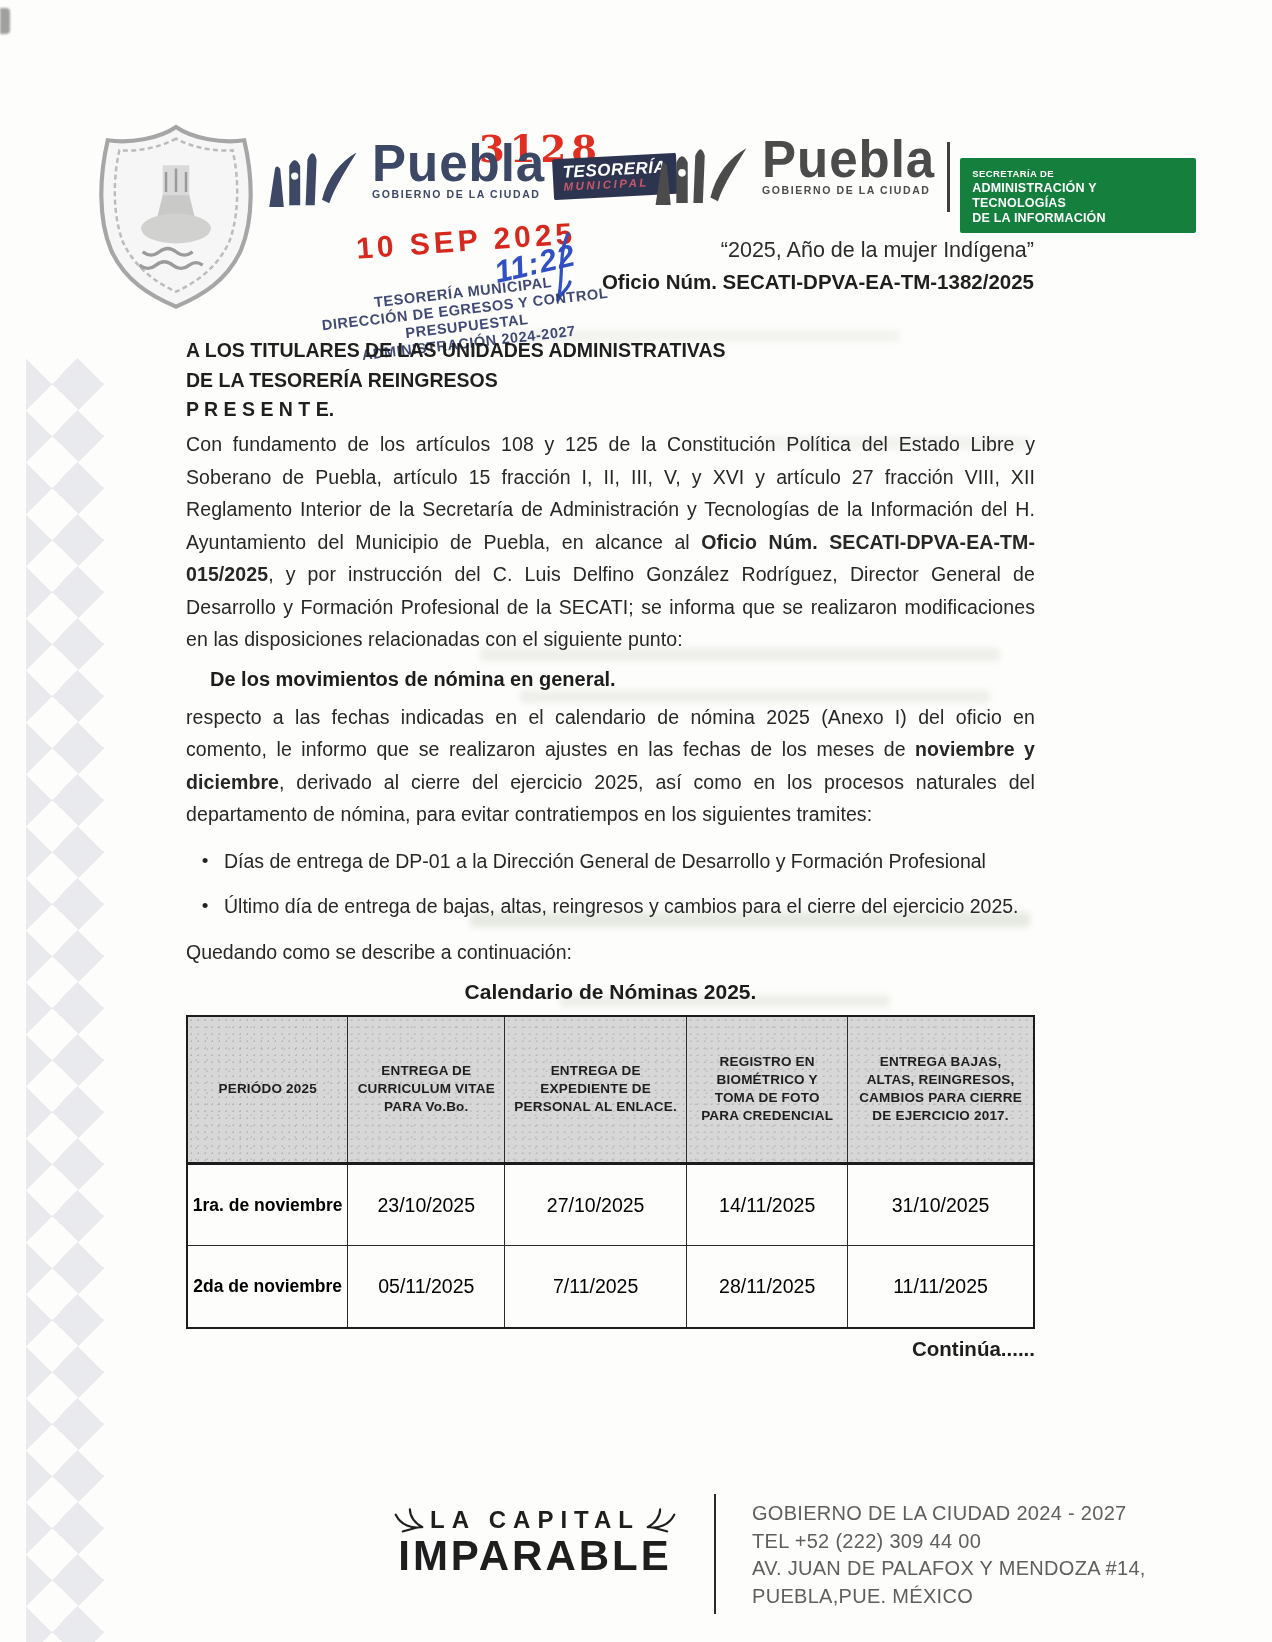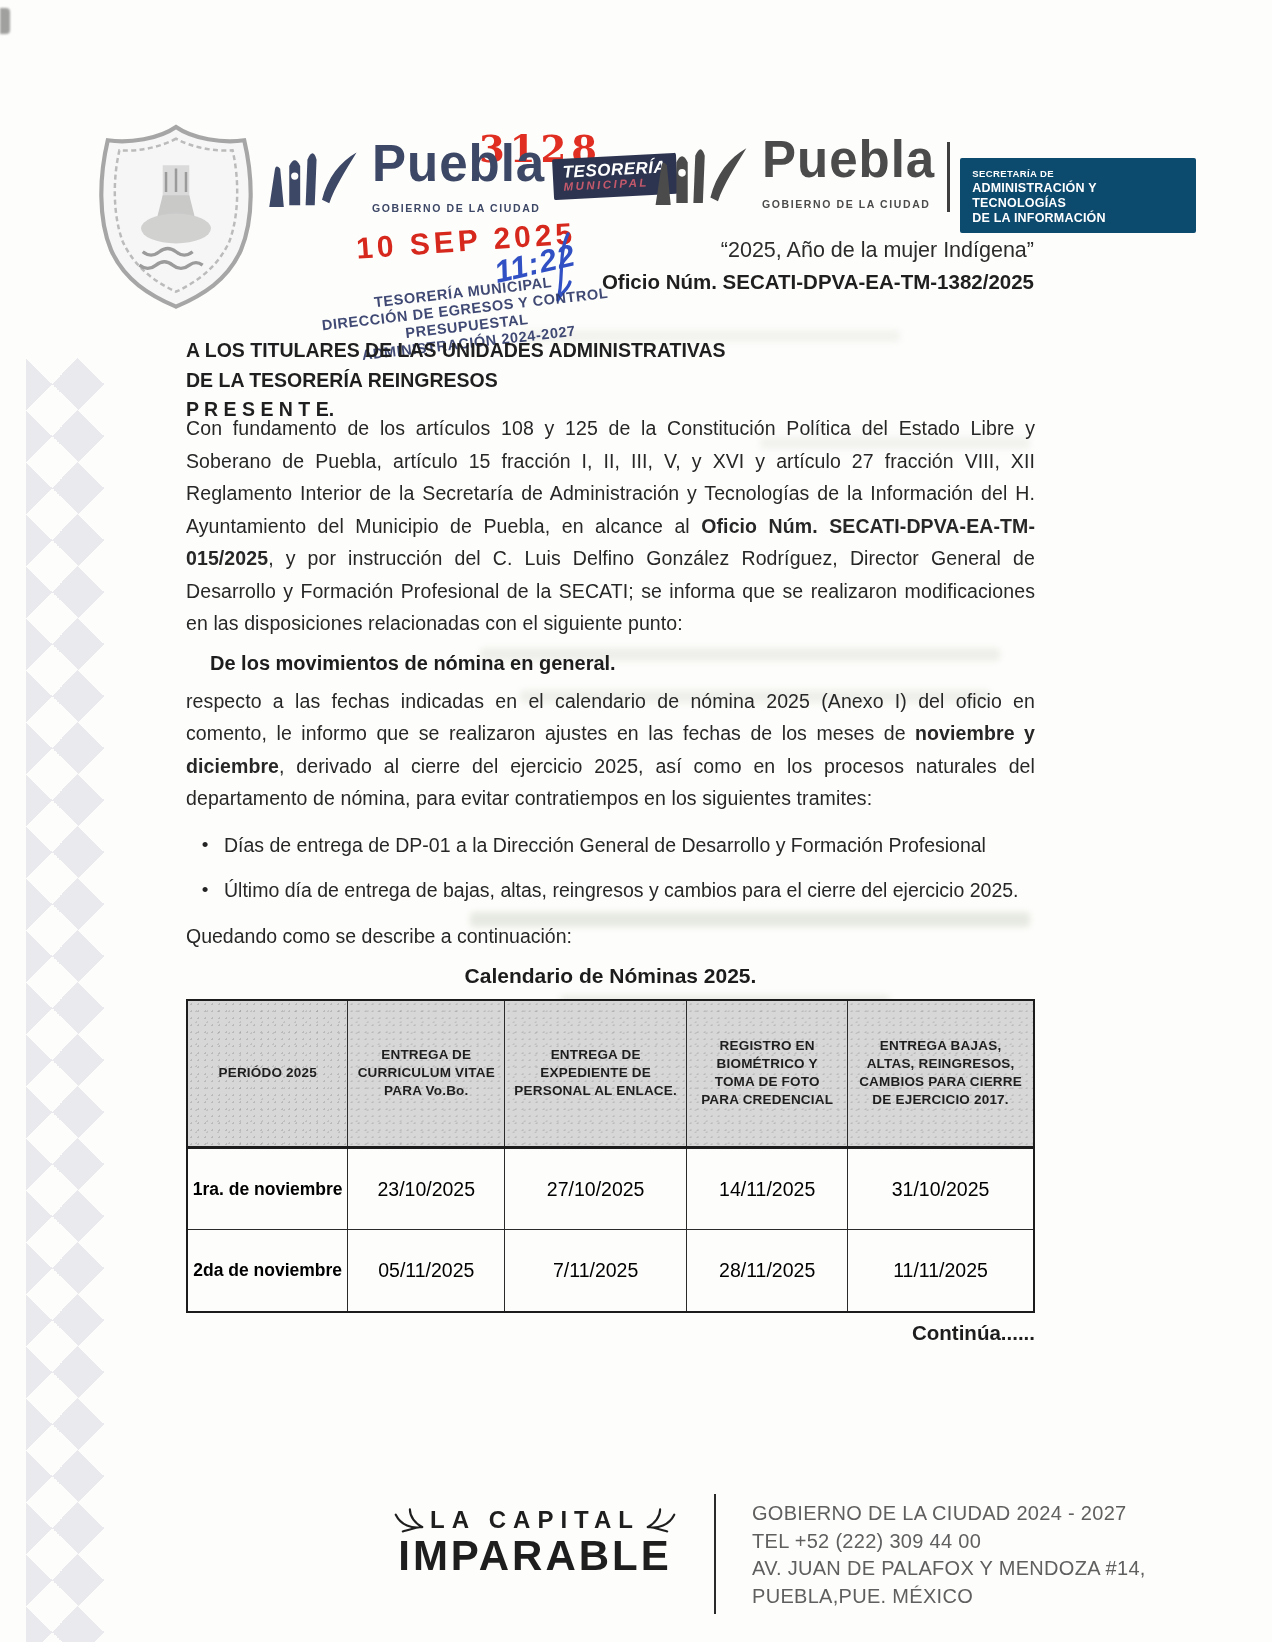--- a/index.html
+++ b/index.html
@@ -18,49 +18,49 @@
   .ghost{position:absolute;background:#97a089;opacity:.16;filter:blur(3px);border-radius:4px;}
   
   .folio{position:absolute;left:479px;top:94px;font-family:"DejaVu Serif",serif;font-weight:700;
     font-size:37px;letter-spacing:5px;color:#e02f22;margin-top:33px;}
   .shield{position:absolute;left:92px;top:122px;opacity:.88;}
   .logo{position:absolute;display:flex;align-items:flex-start;}
   .logo-left{left:262px;top:142px;color:#3d4766;filter:blur(.35px);}
   .logo-right{left:648px;top:138px;color:#4b4b4b;}
   .logo .brandwrap{margin-left:10px;}
   .brand{font-size:51px;font-weight:700;letter-spacing:1px;line-height:44px;}
-  .brand-sub{font-size:10.5px;font-weight:700;letter-spacing:1.6px;margin-top:16px;}
+  .brand-sub{font-size:10.5px;font-weight:700;letter-spacing:1.6px;margin-top:2px;}
   .badge-left{
     margin-left:8px;margin-top:14px;transform:rotate(-3deg);
     background:#2d3450;padding:6px 10px 5px 10px;border-radius:2px;line-height:15px;
   }
   .badge-left .b1{color:#fff;font-size:17px;font-weight:800;letter-spacing:.5px;font-style:italic;}
   .badge-left .b2{color:#c4596b;font-size:11.5px;font-weight:700;letter-spacing:2.5px;font-style:italic;}
   .vbar{width:3px;height:70px;background:#3f3f3f;margin:4px 0 0 12px;}
   .badge-right{
-    margin-left:10px;margin-top:20px;background:#0c4a6e;color:#fff;
+    margin-left:10px;margin-top:20px;background:#15803d;color:#fff;
     padding:8px 12px 7px 12px;border-radius:2px;width:212px;line-height:15px;
   }
   .badge-right .b1{font-size:9.5px;font-weight:700;letter-spacing:.4px;}
   .badge-right .b2,.badge-right .b3{font-size:12.5px;font-weight:800;letter-spacing:.2px;}
   .date-stamp{position:absolute;left:356px;top:224px;transform:rotate(-4deg);
     color:#d6281c;font-size:30px;font-weight:700;letter-spacing:4px;}
   .hand-time{position:absolute;left:494px;top:246px;transform:rotate(-13deg);
     color:#3050c4;font-size:31px;font-weight:700;font-style:italic;letter-spacing:1px;}
   .flourish{position:absolute;left:552px;top:232px;}
   .dept-stamp{position:absolute;left:298px;top:284px;width:336px;text-align:center;
     transform:rotate(-6.5deg);color:#2f3a68;font-weight:700;font-size:14.5px;
     line-height:17px;letter-spacing:.6px;opacity:.92;}
   .motto-block{position:absolute;right:238px;top:238px;text-align:right;}
   .motto{font-size:21.5px;color:#2b2b2b;margin-bottom:7px;}
   .oficio{font-size:20.5px;font-weight:700;color:#1f1f1f;}
   
   .recipient{position:absolute;left:186px;top:336px;font-size:19.5px;font-weight:700;line-height:29.5px;color:#1f1f1f;}
   
-  .flow{position:absolute;left:186px;top:412px;width:849px;}
+  .flow{position:absolute;left:186px;top:428px;width:849px;}
   .flow p{margin:0;font-size:19.5px;line-height:32.5px;text-align:justify;letter-spacing:.1px;color:#272727;}
   .flow p.p2{margin-top:10px;}
   .heading{margin-top:12px;font-size:20px;font-weight:700;color:#1d1d1d;margin-left:24px;}
   .bullets{margin-top:14px;}
   .li{display:flex;margin-bottom:13px;}
   .li .dot{width:38px;text-align:center;font-size:19px;line-height:32.5px;flex:0 0 38px;}
   .li .txt{flex:1;font-size:19.5px;line-height:32.5px;text-align:justify;color:#272727;}
   .closing{margin-top:8px;font-size:19.5px;line-height:32px;color:#272727;}
   .table-title{margin-top:12px;text-align:center;font-size:21px;font-weight:700;color:#1c1c1c;}
   table.cal{margin-top:11px;width:849px;border-collapse:collapse;border:2.5px solid #1c1c1c;table-layout:fixed;}

